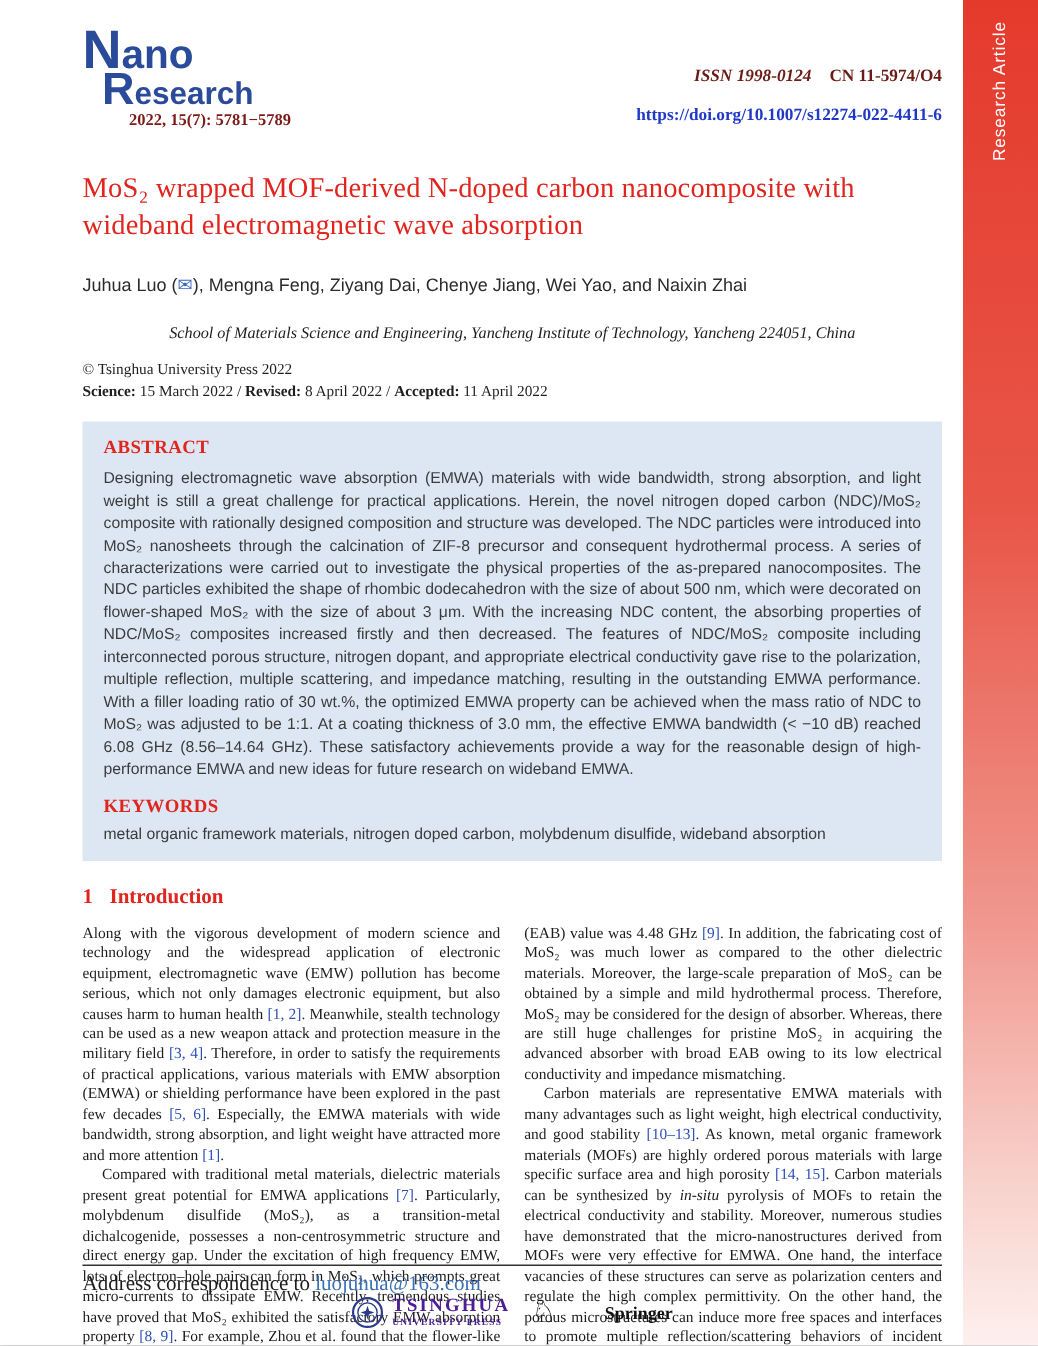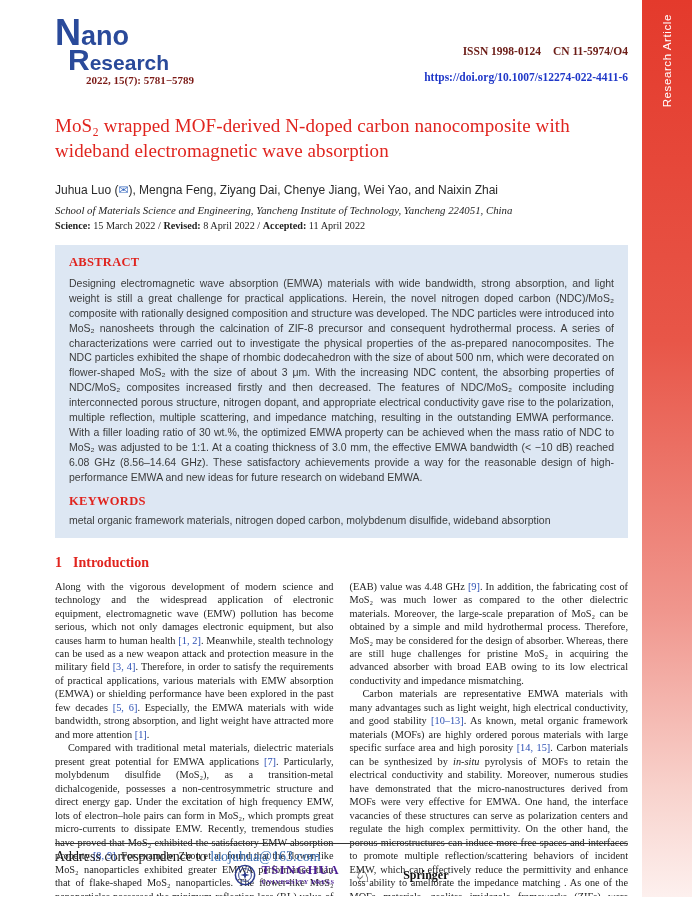--- a/index.html
+++ b/index.html
@@ -38,33 +38,33 @@
   .logo-line1 .big{font-size:36px;}
   .logo-line2{font-size:21px;margin-left:13px;}
   .logo-line2 .big{font-size:30px;}
   .logo-vol{
     font-family:"Liberation Serif",serif;color:#7b1a16;font-weight:bold;
     font-size:11px;margin-left:31px;margin-top:3px;line-height:1;
   }
   .mast-right{text-align:right;margin-top:24px;font-weight:bold;line-height:1.7;}
   .issn-line{color:var(--dark-red);font-size:11.5px;}
   .issn-line span{margin-left:12px;}
-  .issn-line span:first-child{margin-left:0;}
+  .issn-line span:first-child{margin-left:0;font-style:italic;}
   .doi-line a{color:var(--doi-blue);font-size:11.5px;text-decoration:none;}
   
   .title{
     margin-top:24px;color:var(--accent-red);font-weight:normal;
     font-size:19px;line-height:1.32;letter-spacing:.1px;
   }
   .authors{
     margin-top:20px;font-family:"Liberation Sans",sans-serif;
     font-size:12px;color:#2b2b2b;
   }
   .envelope{color:#3a6bc0;font-size:12px;}
-  .affiliation{margin-top:7px;font-style:italic;font-size:10.8px;color:#1e1e1e;}
+  .affiliation{margin-top:19px;font-style:italic;font-size:10.8px;color:#1e1e1e;text-align:center;}
   .copyright{margin-top:13px;font-size:10.2px;color:#1e1e1e;}
   .dates{margin-top:4px;font-size:10.2px;color:#1e1e1e;}
   .dates .b{font-weight:bold;}
   
   .abstract-box{
     margin-top:14px;background:var(--abstract-bg);
     padding:10px 14px 12px 14px;
   }
   .box-heading{
     color:var(--accent-red);font-weight:bold;font-size:12.5px;
@@ -138,20 +138,21 @@
     </div>
 
     <h1 class="title">MoS₂ wrapped MOF-derived N-doped carbon nanocomposite with wideband electromagnetic wave absorption</h1>
 
     <div class="authors">
       <span>Juhua Luo (</span><span class="envelope">✉</span><span>), Mengna Feng, Ziyang Dai, Chenye Jiang, Wei Yao, and Naixin Zhai</span>
     </div>
 
     <div class="affiliation">School of Materials Science and Engineering, Yancheng Institute of Technology, Yancheng 224051, China</div>
 
+    <div class="copyright">© Tsinghua University Press 2022</div>
 
     <div class="dates">
       <span class="b">Science:</span><span> 15 March 2022</span><span> / </span><span class="b">Revised:</span><span> 8 April 2022</span><span> / </span><span class="b">Accepted:</span><span> 11 April 2022</span>
     </div>
 
     <div class="abstract-box">
       <div class="box-heading">ABSTRACT</div>
       <div class="abstract-text">Designing electromagnetic wave absorption (EMWA) materials with wide bandwidth, strong absorption, and light weight is still a great challenge for practical applications. Herein, the novel nitrogen doped carbon (NDC)/MoS₂ composite with rationally designed composition and structure was developed. The NDC particles were introduced into MoS₂ nanosheets through the calcination of ZIF-8 precursor and consequent hydrothermal process. A series of characterizations were carried out to investigate the physical properties of the as-prepared nanocomposites. The NDC particles exhibited the shape of rhombic dodecahedron with the size of about 500 nm, which were decorated on flower-shaped MoS₂ with the size of about 3 μm. With the increasing NDC content, the absorbing properties of NDC/MoS₂ composites increased firstly and then decreased. The features of NDC/MoS₂ composite including interconnected porous structure, nitrogen dopant, and appropriate electrical conductivity gave rise to the polarization, multiple reflection, multiple scattering, and impedance matching, resulting in the outstanding EMWA performance. With a filler loading ratio of 30 wt.%, the optimized EMWA property can be achieved when the mass ratio of NDC to MoS₂ was adjusted to be 1:1. At a coating thickness of 3.0 mm, the effective EMWA bandwidth (&lt; −10 dB) reached 6.08 GHz (8.56–14.64 GHz). These satisfactory achievements provide a way for the reasonable design of high-performance EMWA and new ideas for future research on wideband EMWA.</div>
       <div class="box-heading keywords-heading">KEYWORDS</div>
       <div class="keywords-text">metal organic framework materials, nitrogen doped carbon, molybdenum disulfide, wideband absorption</div>

